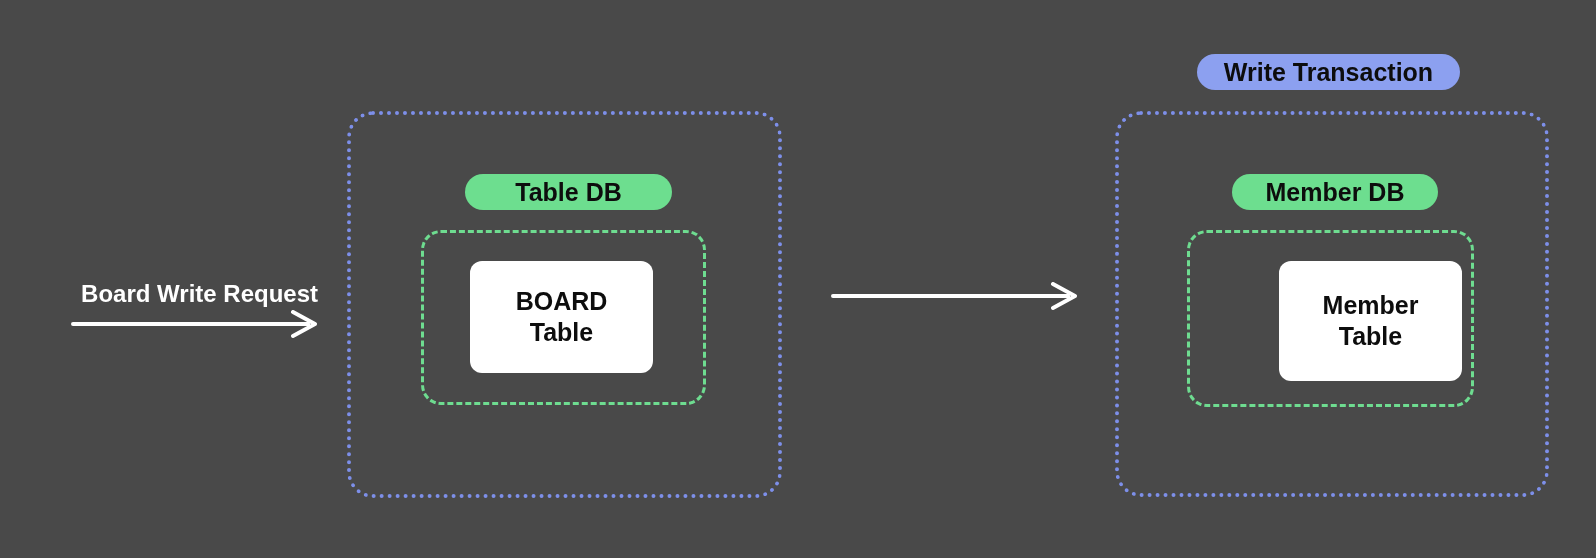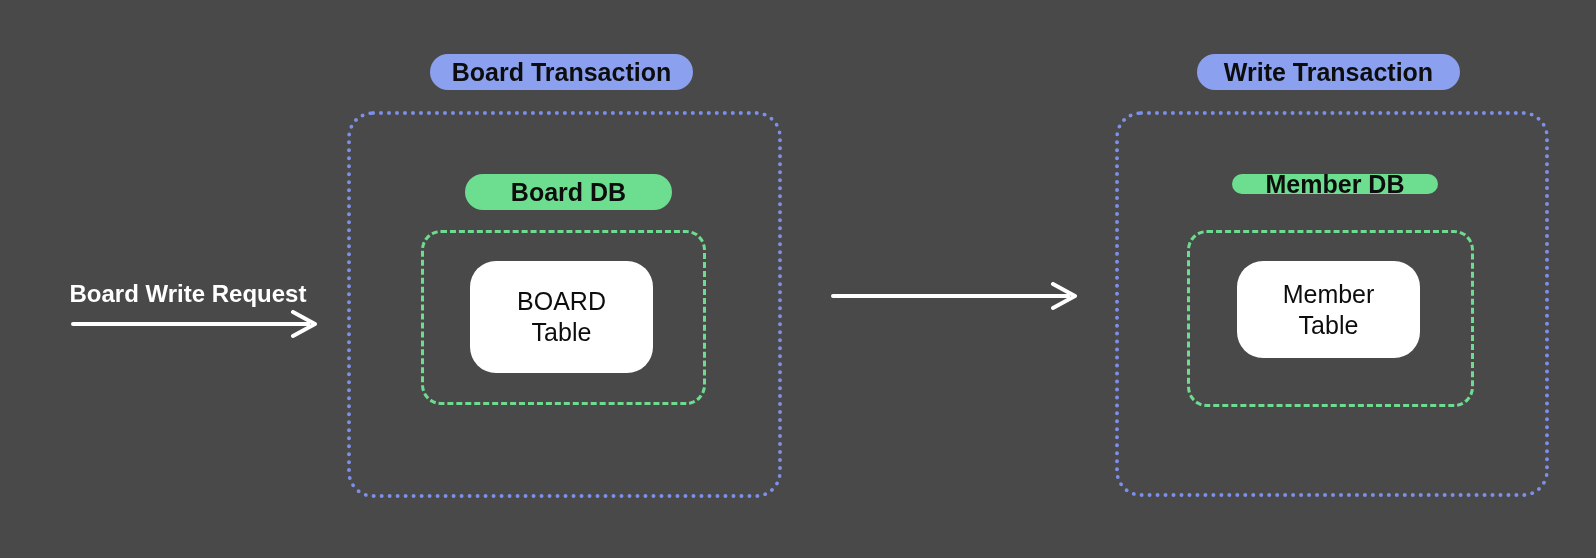--- a/index.html
+++ b/index.html
@@ -39,69 +39,66 @@
   }
   .inner-box{
     position:absolute;
     border:3px dashed var(--green-border);
     border-radius:20px;
     background:transparent;
   }
   .card{
     position:absolute;
     background:var(--card-bg);
-    border-radius:26px;
+    border-radius:12px;
     display:flex;flex-direction:column;align-items:center;justify-content:center;
-    font-weight:400;font-size:25px;line-height:31px;color:var(--text-dark);
+    font-weight:700;font-size:25px;line-height:31px;color:var(--text-dark);
     text-align:left;
   }
 
   .arrow-group{
     position:absolute;
-    display:flex;flex-direction:column;align-items:center;
+    display:flex;flex-direction:column;align-items:flex-end;
     color:var(--text-light);
   }
   .arrow-label{
     font-weight:700;font-size:24px;line-height:28px;
     color:var(--text-light);white-space:nowrap;
   }
   .arrow-svg{display:block;margin-top:2px;}
   .arrow-svg path{stroke:var(--text-light);stroke-width:4;fill:none;stroke-linecap:round;stroke-linejoin:round;}
 
   
   #board-transaction-pill{left:430px;top:54px;width:263px;height:36px;}
   #board-boundary-box{left:347px;top:111px;width:435px;height:387px;}
   #board-db-pill{left:465px;top:174px;width:207px;height:36px;}
   #board-table-boundary-box{left:421px;top:230px;width:285px;height:175px;}
   #board-table-card{left:470px;top:261px;width:183px;height:112px;}
 
   
   #member-transaction-pill{left:1197px;top:54px;width:263px;height:36px;}
   #member-boundary-box{left:1115px;top:111px;width:434px;height:386px;}
-  #member-db-pill{left:1232px;top:174px;width:206px;height:20px;}
+  #member-db-pill{left:1232px;top:174px;width:206px;height:36px;}
   #member-table-boundary-box{left:1187px;top:230px;width:287px;height:177px;}
-  #member-table-card{left:1237px;top:261px;width:183px;height:97px;}
+  #member-table-card{left:1279px;top:261px;width:183px;height:120px;}
 
   
   #arrow-board-write{left:58px;top:280px;width:260px;}
   #arrow-openfeign{left:820px;top:280px;width:260px;}
 </style>
 </head>
 <body>
 
 <div class="stage">
 
-  <div class="pill blue" id="board-transaction-pill">
-    <span>Board Transaction</span>
-  </div>
 
   <div class="outer-box" id="board-boundary-box"></div>
 
   <div class="pill green" id="board-db-pill">
-    <span>Board DB</span>
+    <span>Table DB</span>
   </div>
 
   <div class="inner-box" id="board-table-boundary-box"></div>
 
   <div class="card" id="board-table-card">
     <span>BOARD</span>
     <span>Table</span>
   </div>
 
   <div class="arrow-group" id="arrow-board-write">

